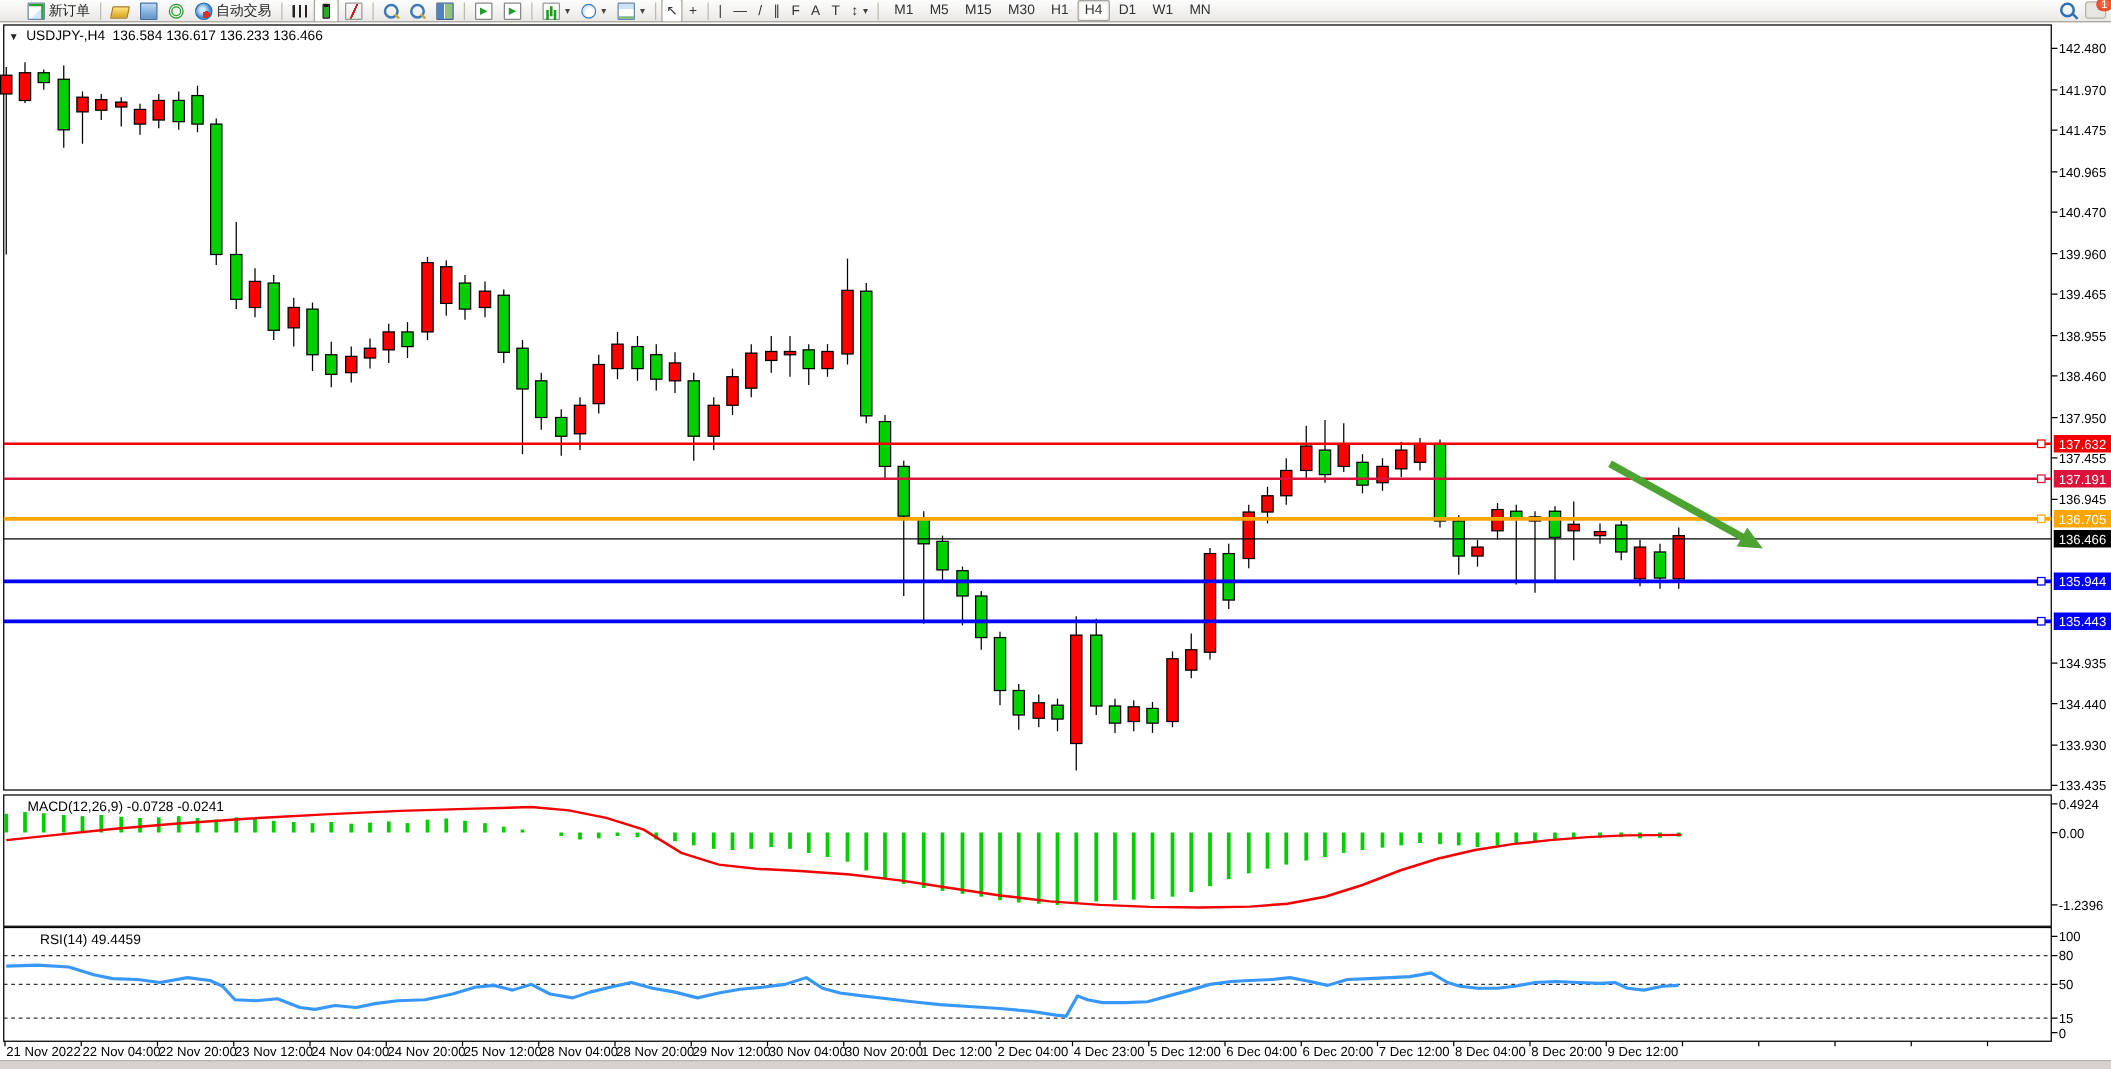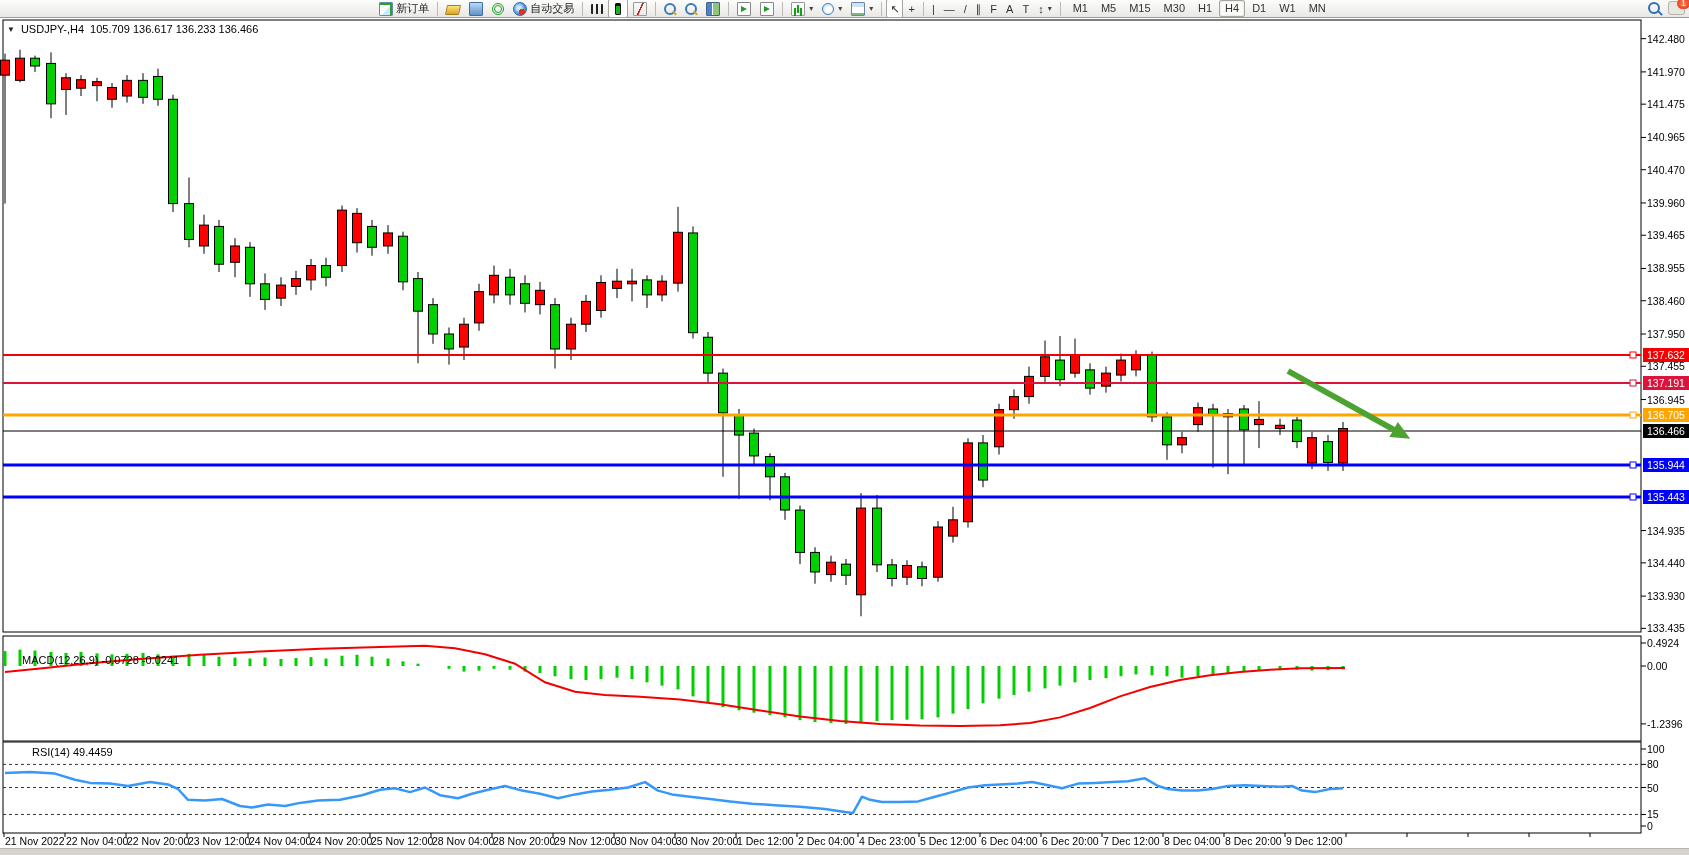--- a/index.html
+++ b/index.html
@@ -1,20 +1,20 @@
 <!DOCTYPE html>
 <html><head>
 <meta charset="utf-8">
 <style>
   html,body{margin:0;padding:0;width:1689px;height:855px;overflow:hidden;
     background:#d6d3ce;font-family:"Liberation Sans","DejaVu Sans",sans-serif;}
   
   #toolbar{position:absolute;left:0;top:0;width:1689px;height:18px;
     background:linear-gradient(#fdfdfd,#e9e8e5);border-bottom:1px solid #9d9a92;
-    display:flex;align-items:center;gap:1px;padding-left:18px;box-sizing:border-box;font-size:11px;color:#222;justify-content:center;}
+    display:flex;align-items:center;gap:1px;padding-left:18px;box-sizing:border-box;font-size:11px;color:#222;}
   .tsep{width:1px;height:14px;background:#bdbab2;margin:0 3px;}
   .tbtn{display:flex;align-items:center;gap:3px;padding:1px 3px;height:15px;border:1px solid transparent;border-radius:2px;cursor:default;white-space:nowrap;}
   .tbtn.active{background:#fff;border-color:#a8a59e;}
   .caret{font-size:8px;color:#444;margin-left:1px;}
   .tficon{font-size:11px;line-height:12px;color:#333;}
   .ic{width:12px;height:12px;display:inline-block;border-radius:1px;}
   .i-neworder{background:linear-gradient(135deg,#fff 55%,#cfe7ff 56%),#fff;border:1px solid #6a87a8;box-shadow:inset -2px 2px 0 #27a427;}
   .i-gold{background:linear-gradient(#ffe47a,#d9a520);border:1px solid #a87c18;transform:skewX(-12deg);height:8px;margin-top:2px;}
   .i-window{background:linear-gradient(#bcd8f5,#5e93c8);border:1px solid #3c6ea5;}
   .i-signal{border:3px double #1f9e2c;border-radius:50%;box-sizing:border-box;}
@@ -38,21 +38,21 @@
   .i-search{border:2px solid #2f6fb2;border-radius:50%;width:8px;height:8px;position:relative;display:inline-block;}
   .i-search:after{content:"";position:absolute;left:7px;top:8px;width:6px;height:2px;background:#2f6fb2;transform:rotate(45deg);}
   #chat-icon{position:relative;width:15px;height:12px;background:#e8e6e0;border:1px solid #b5b2aa;border-radius:3px;}
   #chat-badge{position:absolute;right:-6px;top:-4px;min-width:11px;height:11px;border-radius:6px;background:radial-gradient(#ff7a4d,#e03010);color:#fff;font-size:9px;line-height:11px;text-align:center;padding:0 1px;}
   
   #chartwin{position:absolute;left:0;top:18px;width:1689px;height:830px;background:#fff;}
   #chartsvg{position:absolute;left:0;top:0;}
   #infobar{position:absolute;left:7px;top:5px;font-size:11px;color:#000;display:flex;gap:6px;align-items:center;}
   #infobar .tri{font-size:8px;color:#222;}
   .indlabel{position:absolute;left:7px;font-size:11px;color:#000;}
-  #macd-label{top:636px;padding-left:15px;}
+  #macd-label{top:622px;padding-left:15px;}
   #rsi-label{top:728px;padding-left:25px;}
   #bottomstrip{position:absolute;left:0;top:848px;width:1689px;height:7px;background:#d6d3ce;border-top:1px solid #b8b5ae;}
   text{font-family:"Liberation Sans","DejaVu Sans",sans-serif;}
 </style>
 </head>
 <body>
 
 <div id="toolbar">
   <div class="tbtn">
     <span class="ic i-neworder"></span>
@@ -748,18 +748,18 @@
       <text x="1286" y="827" fill="#000" style="font-size:10.5px">9 Dec 12:00</text>
       <line x1="1346" y1="815" x2="1346" y2="819" stroke="#000"></line>
       <line x1="1407" y1="815" x2="1407" y2="819" stroke="#000"></line>
       <line x1="1468" y1="815" x2="1468" y2="819" stroke="#000"></line>
       <line x1="1529" y1="815" x2="1529" y2="819" stroke="#000"></line>
       <line x1="1590" y1="815" x2="1590" y2="819" stroke="#000"></line>
     </svg>
   <div id="infobar">
     <span class="tri">▼</span>
     <span>USDJPY-,H4</span>
-    <span>105.709 136.617 136.233 136.466</span>
+    <span>136.584 136.617 136.233 136.466</span>
   </div>
   <div id="macd-label" class="indlabel">MACD(12,26,9) -0.0728 -0.0241</div>
   <div id="rsi-label" class="indlabel">RSI(14) 49.4459</div>
 </div>
 <div id="bottomstrip"></div>
 
 </body></html>

